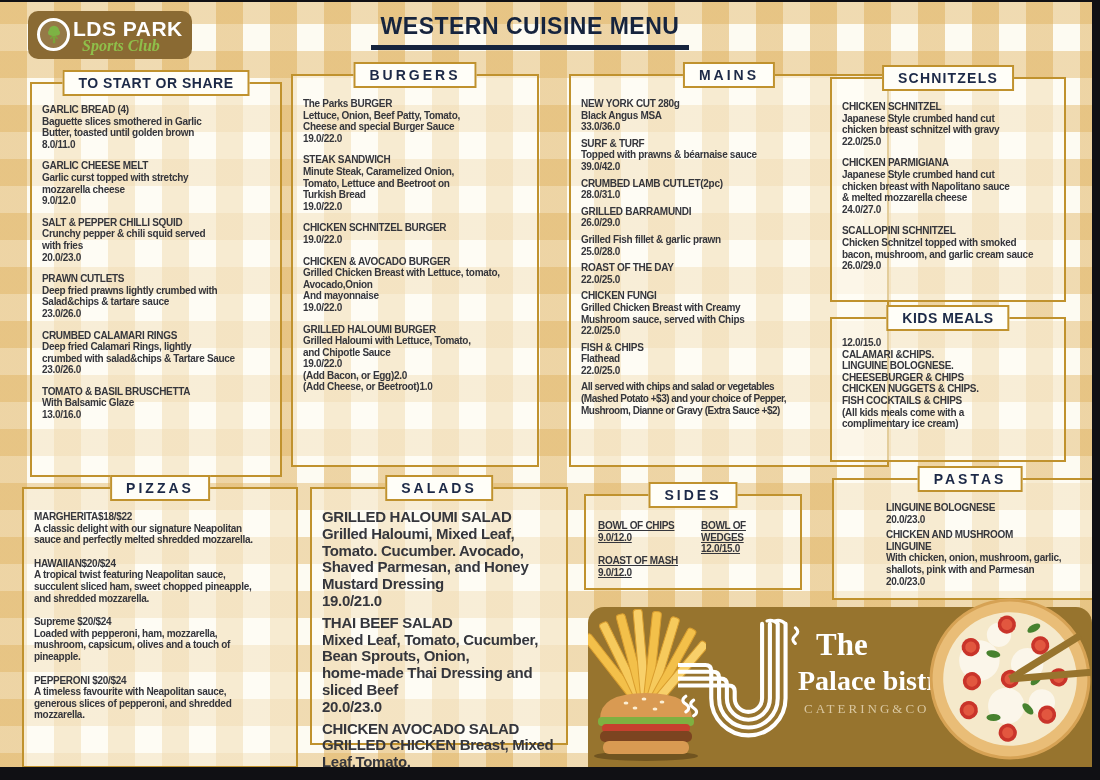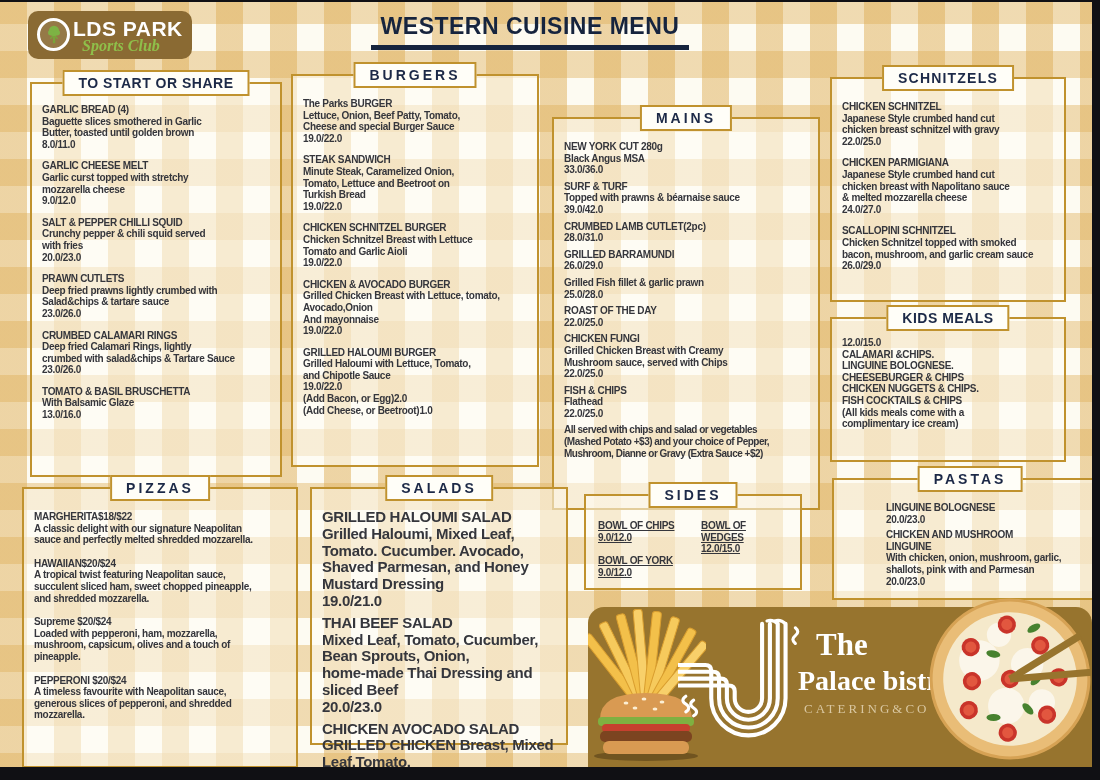--- a/index.html
+++ b/index.html
@@ -26,21 +26,21 @@
   .ptitle{position:absolute;top:-14px;left:50%;transform:translateX(-50%);background:#fffef8;border:2px solid #c0922e;color:#1c2947;font-weight:700;font-size:14px;letter-spacing:3px;padding:3px 14px;white-space:nowrap;z-index:3;}
   .ptitle.tight{letter-spacing:.5px;}
   .ptitle.mid{letter-spacing:1.2px;}
   .pbody{padding:22px 10px 6px 10px;font-size:10px;font-weight:700;color:#35363c;letter-spacing:-.3px;line-height:1.16;}
   .item{margin-bottom:10px;}
   .iname,.idesc,.iprice,.note{white-space:pre-line;}
 
   .p-starters{left:30px;top:82px;width:252px;height:395px;}
   .p-starters .pbody{padding-top:20px;}
   .p-burgers{left:291px;top:74px;width:248px;height:393px;}
-  .p-mains{left:552px;top:74px;width:268px;height:393px;margin-top:43px;}
+  .p-mains{left:569px;top:74px;width:320px;height:393px;}
   .p-mains .item{margin-bottom:5px;}
   .p-mains .footnote{margin-top:4px;letter-spacing:-.5px;white-space:pre-line;}
   .p-schnitzels{left:830px;top:77px;width:236px;height:225px;}
   .p-kids{left:830px;top:317px;width:236px;height:145px;}
   .p-kids .pbody{padding-top:18px;}
   .p-pastas{left:832px;top:478px;width:276px;height:122px;padding-left:42px;}
   .p-pastas .item{margin-bottom:4px;}
   .p-pizzas{left:22px;top:487px;width:276px;height:281px;}
   .p-pizzas .item{margin-bottom:12px;}
   .p-salads{left:310px;top:487px;width:258px;height:258px;}
@@ -139,22 +139,20 @@
       </div>
       <div class="item">
         <div class="iname">STEAK SANDWICH</div>
         <div class="idesc">Minute Steak, Caramelized Onion,
 Tomato, Lettuce and Beetroot on
 Turkish Bread</div>
         <div class="iprice">19.0/22.0</div>
       </div>
       <div class="item">
         <div class="iname">CHICKEN SCHNITZEL BURGER</div>
-        <div class="idesc">Chicken Schnitzel Breast with Lettuce
-Tomato and Garlic Aioli</div>
         <div class="iprice">19.0/22.0</div>
       </div>
       <div class="item">
         <div class="iname">CHICKEN &amp; AVOCADO BURGER</div>
         <div class="idesc">Grilled Chicken Breast with Lettuce, tomato,
 Avocado,Onion
 And mayonnaise</div>
         <div class="iprice">19.0/22.0</div>
       </div>
       <div class="item">
@@ -331,21 +329,21 @@
 
   <div class="panel p-sides">
     <div class="ptitle">SIDES</div>
     <div class="sides-body pbody">
       <div class="sides-col">
         <div class="item">
           <div class="iname">BOWL OF CHIPS</div>
           <div class="iprice">9.0/12.0</div>
         </div>
         <div class="item">
-          <div class="iname">BOWL OF YORK</div>
+          <div class="iname">ROAST OF MASH</div>
           <div class="iprice">9.0/12.0</div>
         </div>
       </div>
       <div class="sides-col">
         <div class="item">
           <div class="iname">BOWL OF WEDGES</div>
           <div class="iprice">12.0/15.0</div>
         </div>
       </div>
     </div>

